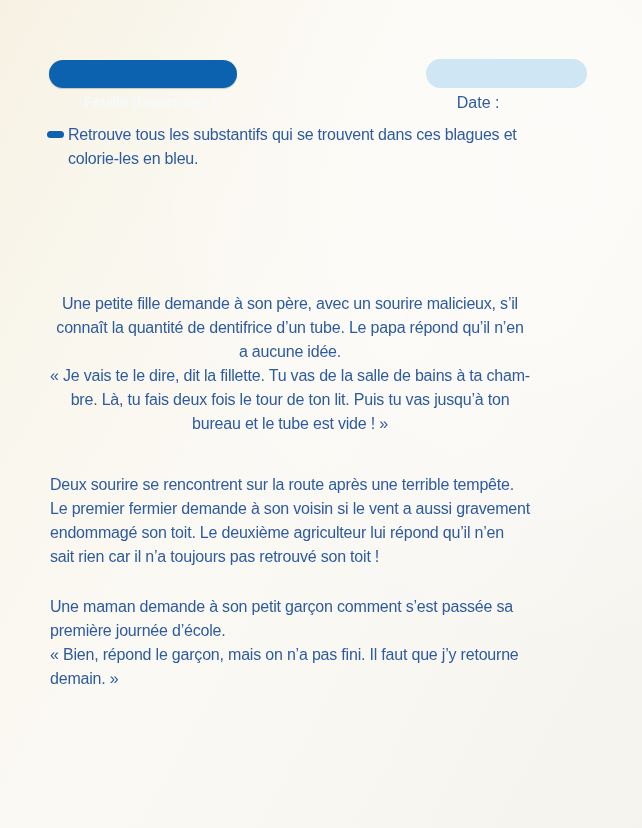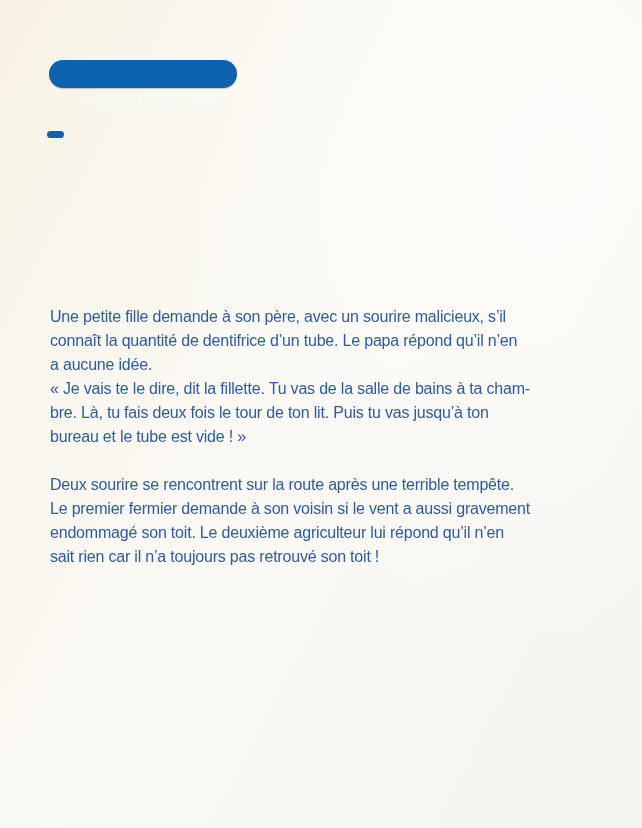--- a/index.html
+++ b/index.html
@@ -65,44 +65,53 @@
   }
   
   .joke{
     position:absolute;left:50px;
     color:var(--text-blue);
     font-size:16px;line-height:24px;
     letter-spacing:-0.2px;
     white-space:pre;
   }
   .joke-1{top:182px;}
-  .joke-2{top:305px;}
+  .joke-2{top:292px;text-align:center;}
   .joke-3{top:473px;}
   .joke-4{top:595px;}
 </style>
 </head>
 <body>
 
 <div class="page">
 
   <div class="pill-dark">
     <span>Feuille d'exercices 1</span>
   </div>
 
+  <div class="pill-light">
+    <span>Date :</span>
+  </div>
 
   <span class="bullet"></span>
 
+  <div class="instruction">Retrouve tous les substantifs qui se trouvent dans ces blagues et
+colorie-les en bleu.</div>
 
 
   <div class="joke joke-2">Une petite fille demande à son père, avec un sourire malicieux, s’il
 connaît la quantité de dentifrice d’un tube. Le papa répond qu’il n’en
 a aucune idée.
 « Je vais te le dire, dit la fillette. Tu vas de la salle de bains à ta cham-
 bre. Là, tu fais deux fois le tour de ton lit. Puis tu vas jusqu’à ton
 bureau et le tube est vide ! »</div>
 
   <div class="joke joke-3">Deux sourire se rencontrent sur la route après une terrible tempête.
 Le premier fermier demande à son voisin si le vent a aussi gravement
 endommagé son toit. Le deuxième agriculteur lui répond qu’il n’en
 sait rien car il n’a toujours pas retrouvé son toit !</div>
 
+  <div class="joke joke-4">Une maman demande à son petit garçon comment s’est passée sa
+première journée d’école.
+« Bien, répond le garçon, mais on n’a pas fini. Il faut que j’y retourne
+demain. »</div>
 
 </div>
 
 </body></html>

